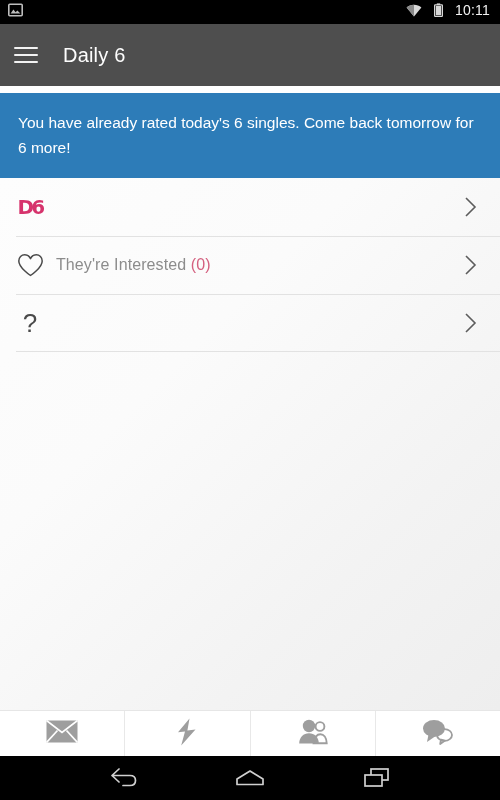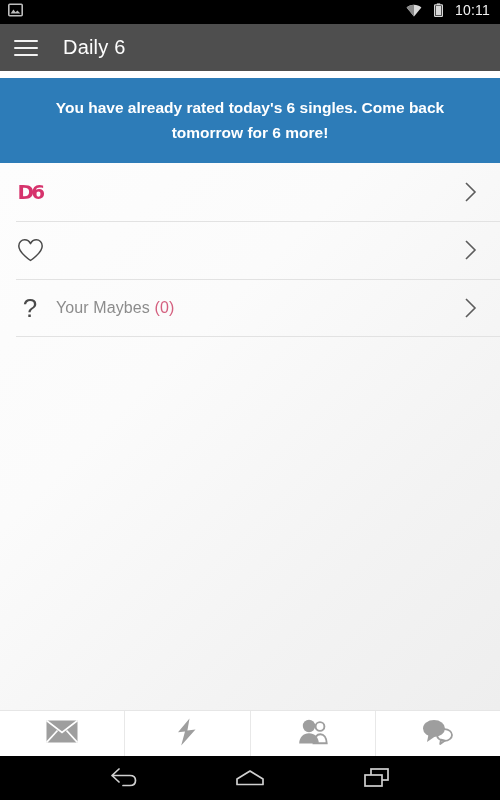--- a/index.html
+++ b/index.html
@@ -41,21 +41,21 @@
   .sb-clock {
     color: #f2f2f2;
     font-size: 14px;
     letter-spacing: 0.2px;
     line-height: 1;
     padding-right: 2px;
   }
 
   
   .appbar {
-    height: 47px;
+    height: 62px;
     background: #4e4e4e;
     display: flex;
     align-items: center;
     padding: 0 0 0 14px;
     flex: 0 0 auto;
     box-shadow: 0 1px 0 rgba(0,0,0,0.18);
   }
   .hamburger {
     width: 26px;
     height: 26px;
@@ -80,24 +80,22 @@
     letter-spacing: 0.2px;
   }
 
   
   .banner-gap { height: 7px; background: #ffffff; flex: 0 0 auto; }
   .banner {
     background: #2d7cb8;
     color: #ffffff;
     font-size: 15.5px;
     line-height: 25px;
-    text-align: center;
     padding: 17px 18px 18px;
     flex: 0 0 auto;
-    font-weight: bold;
   }
 
   
   .content {
     flex: 1 1 auto;
     position: relative;
     background:
       linear-gradient(135deg, #fdfdfd 0%, #fbfbfb 35%, #f3f3f3 72%, #eeeeee 100%);
     overflow: hidden;
   }
@@ -257,35 +255,35 @@
           </svg>
         </div>
       </div>
 
       <div class="row">
         <div class="row-icon">
           <svg width="27" height="25" viewBox="0 0 27 25">
             <path d="M13.5 22.5 C13.5 22.5 1.8 14.6 1.8 7.9 C1.8 4.3 4.5 1.8 7.7 1.8 C10.2 1.8 12.3 3.3 13.5 5.6 C14.7 3.3 16.8 1.8 19.3 1.8 C22.5 1.8 25.2 4.3 25.2 7.9 C25.2 14.6 13.5 22.5 13.5 22.5 Z" fill="none" stroke="#4a4a4a" stroke-width="1.5" stroke-linejoin="round"></path>
           </svg>
         </div>
+        <div class="row-label">
+          <span>They're Interested</span>
+          <span class="row-count">(0)</span>
+        </div>
         <div class="chevron">
           <svg width="13" height="22" viewBox="0 0 13 22">
             <polyline points="2,2 11,11 2,20" fill="none" stroke="#5c5c5c" stroke-width="1.6"></polyline>
           </svg>
         </div>
       </div>
 
 
       <div class="row">
         <div class="row-icon">
           <span class="qmark">?</span>
-        </div>
-        <div class="row-label">
-          <span>Your Maybes</span>
-          <span class="row-count">(0)</span>
         </div>
         <div class="chevron">
           <svg width="13" height="22" viewBox="0 0 13 22">
             <polyline points="2,2 11,11 2,20" fill="none" stroke="#5c5c5c" stroke-width="1.6"></polyline>
           </svg>
         </div>
       </div>
 
     </div>
   </div>

